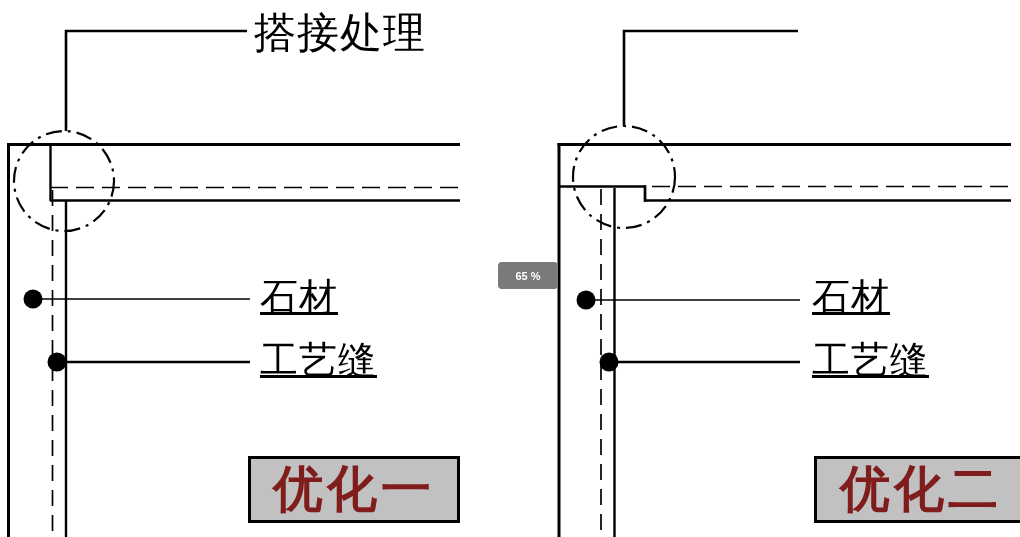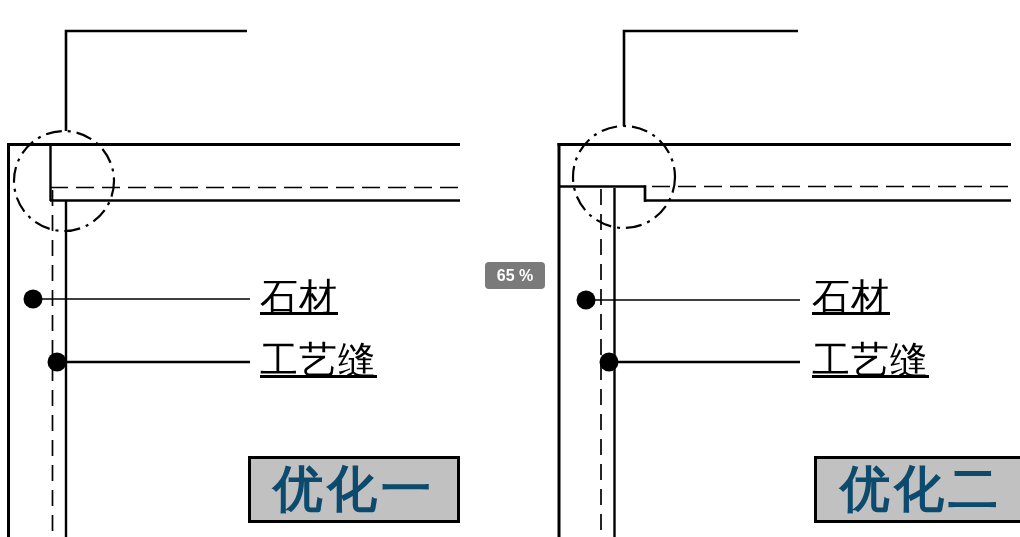--- a/index.html
+++ b/index.html
@@ -45,33 +45,33 @@
     border: 3px solid #000000;
     display: flex;
     align-items: center;
     justify-content: center;
     box-sizing: border-box;
   }
   .caption-text {
     font-size: 50px;
     font-weight: 900;
     letter-spacing: 4px;
-    color: #0c4a6e;
+    color: #7f1d1d;
     font-family: "Liberation Serif", serif;
   }
   .zoom-badge {
     position: absolute;
-    left: 485px;
+    left: 498px;
     top: 262px;
     width: 60px;
     height: 27px;
     background: #7a7a7a;
     border-radius: 4px;
     color: #ffffff;
-    font-size: 16px;
+    font-size: 11px;
     font-weight: 700;
     display: flex;
     align-items: center;
     justify-content: center;
     font-family: "Liberation Sans", sans-serif;
   }
 </style>
 </head>
 <body>
 
@@ -129,20 +129,21 @@
       <path d="M 624 126 L 624 31 L 798 31" stroke-width="2.6"></path>
 
       <circle cx="586" cy="300" r="9.5" fill="#000000" stroke="none"></circle>
       <line x1="586" y1="300" x2="800" y2="300" stroke-width="1.3"></line>
 
       <circle cx="609" cy="362" r="9.5" fill="#000000" stroke="none"></circle>
       <line x1="609" y1="362" x2="800" y2="362" stroke-width="2.7"></line>
     </g>
   </svg>
 
+  <div class="cad-label callout-label" style="left:254px; top:6px;">搭接处理</div>
 
 
   <div class="cad-label part-label" style="left:260px; top:277px;">石材</div>
   <div class="cad-label part-label" style="left:260px; top:340px;">工艺缝</div>
 
   <div class="cad-label part-label" style="left:812px; top:277px;">石材</div>
   <div class="cad-label part-label" style="left:812px; top:340px;">工艺缝</div>
 
   <div class="zoom-badge">
     <span>65 %</span>

